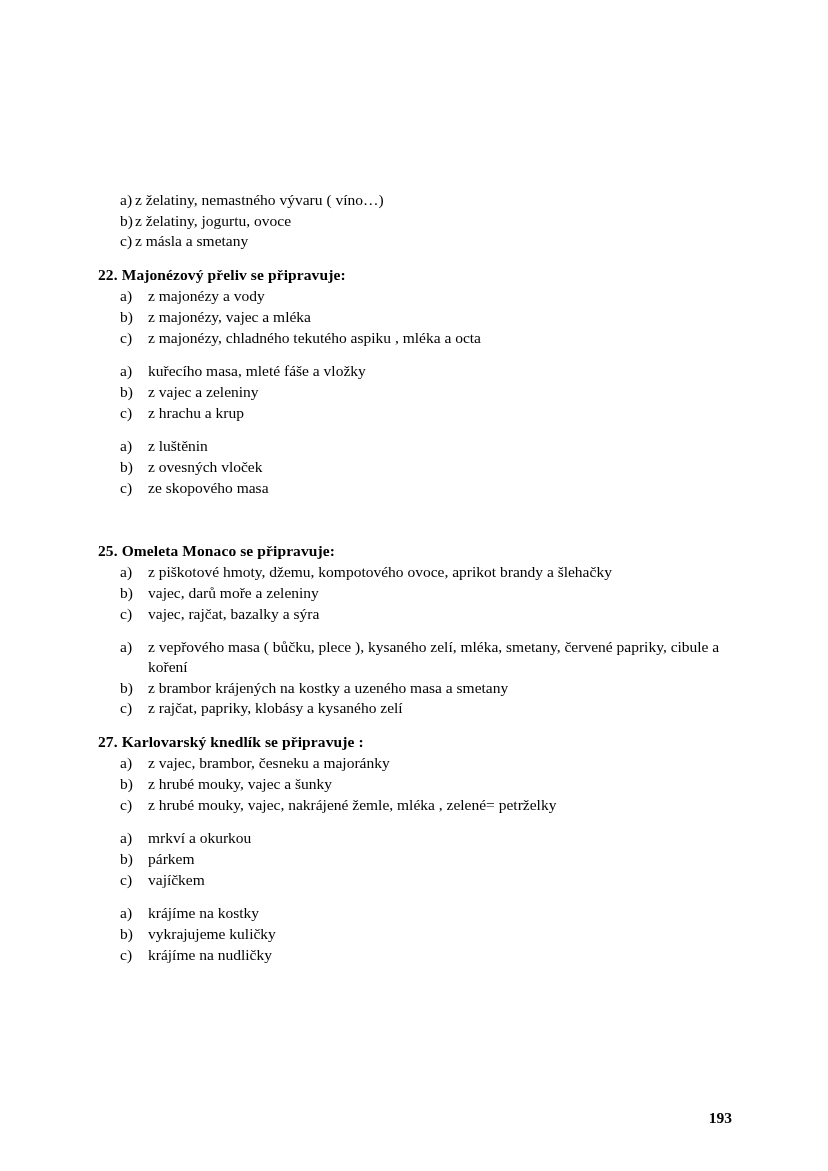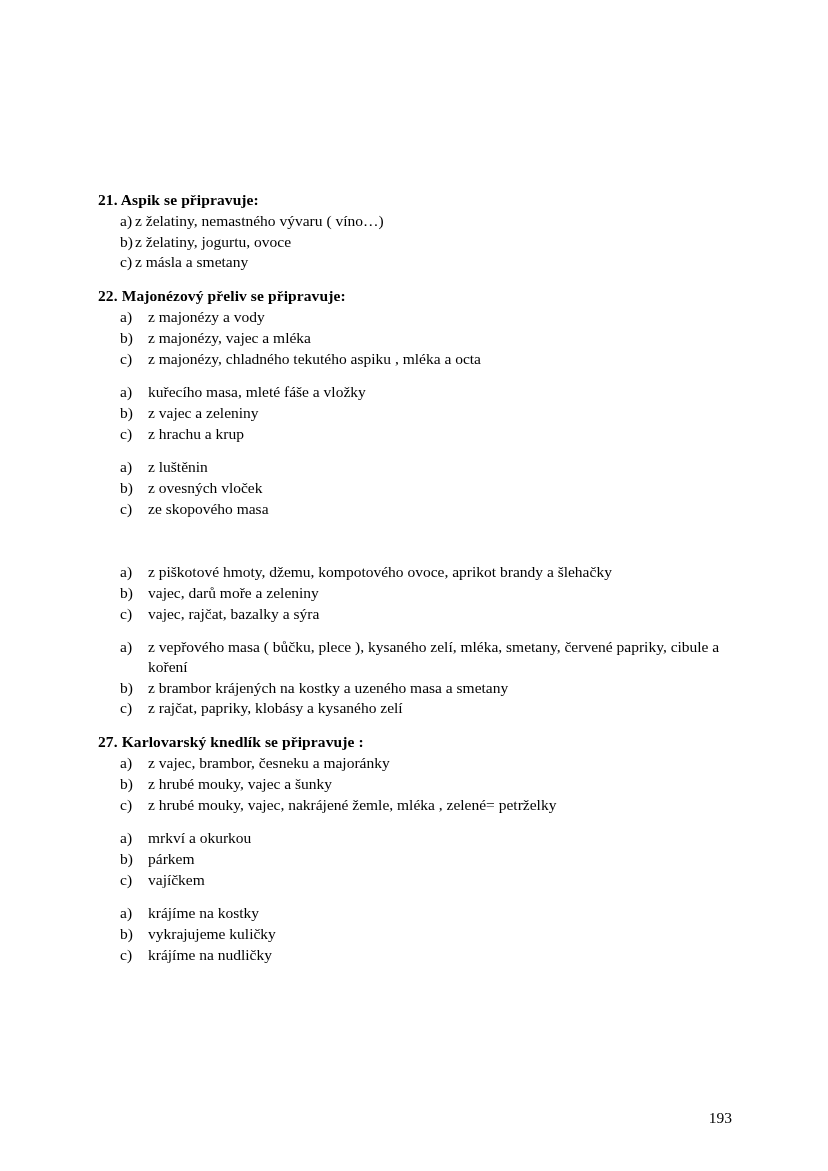--- a/index.html
+++ b/index.html
@@ -60,29 +60,29 @@
     display: block;
   }
   .gap-large {
     height: 30px;
   }
   .page-number {
     position: absolute;
     right: 96px;
     bottom: 44px;
     font-size: 15.5px;
+    font-weight: bold;
   }
 </style>
 </head>
 <body>
 
 <div class="page">
   <div id="questions-container">
       <div class="question-block">
-        <p class="q-title">21. Aspik se připravuje:</p>
         <ul class="answers">
           <li class="answer tight">
             <span class="lbl">a)</span>
             <span class="cont">z želatiny, nemastného vývaru ( víno…)</span>
           </li>
           <li class="answer tight">
             <span class="lbl">b)</span>
             <span class="cont">z želatiny, jogurtu, ovoce</span>
           </li>
           <li class="answer tight">
@@ -135,20 +135,21 @@
             <span class="cont">z ovesných vloček</span>
           </li>
           <li class="answer">
             <span class="lbl">c)</span>
             <span class="cont">ze skopového masa</span>
           </li>
         </ul>
       </div>
       <div class="gap-large"></div>
       <div class="question-block">
+        <p class="q-title">25. Omeleta Monaco se připravuje:</p>
         <ul class="answers">
           <li class="answer">
             <span class="lbl">a)</span>
             <span class="cont">z piškotové hmoty, džemu, kompotového ovoce, aprikot brandy a šlehačky</span>
           </li>
           <li class="answer">
             <span class="lbl">b)</span>
             <span class="cont">vajec, darů moře a zeleniny</span>
           </li>
           <li class="answer">

